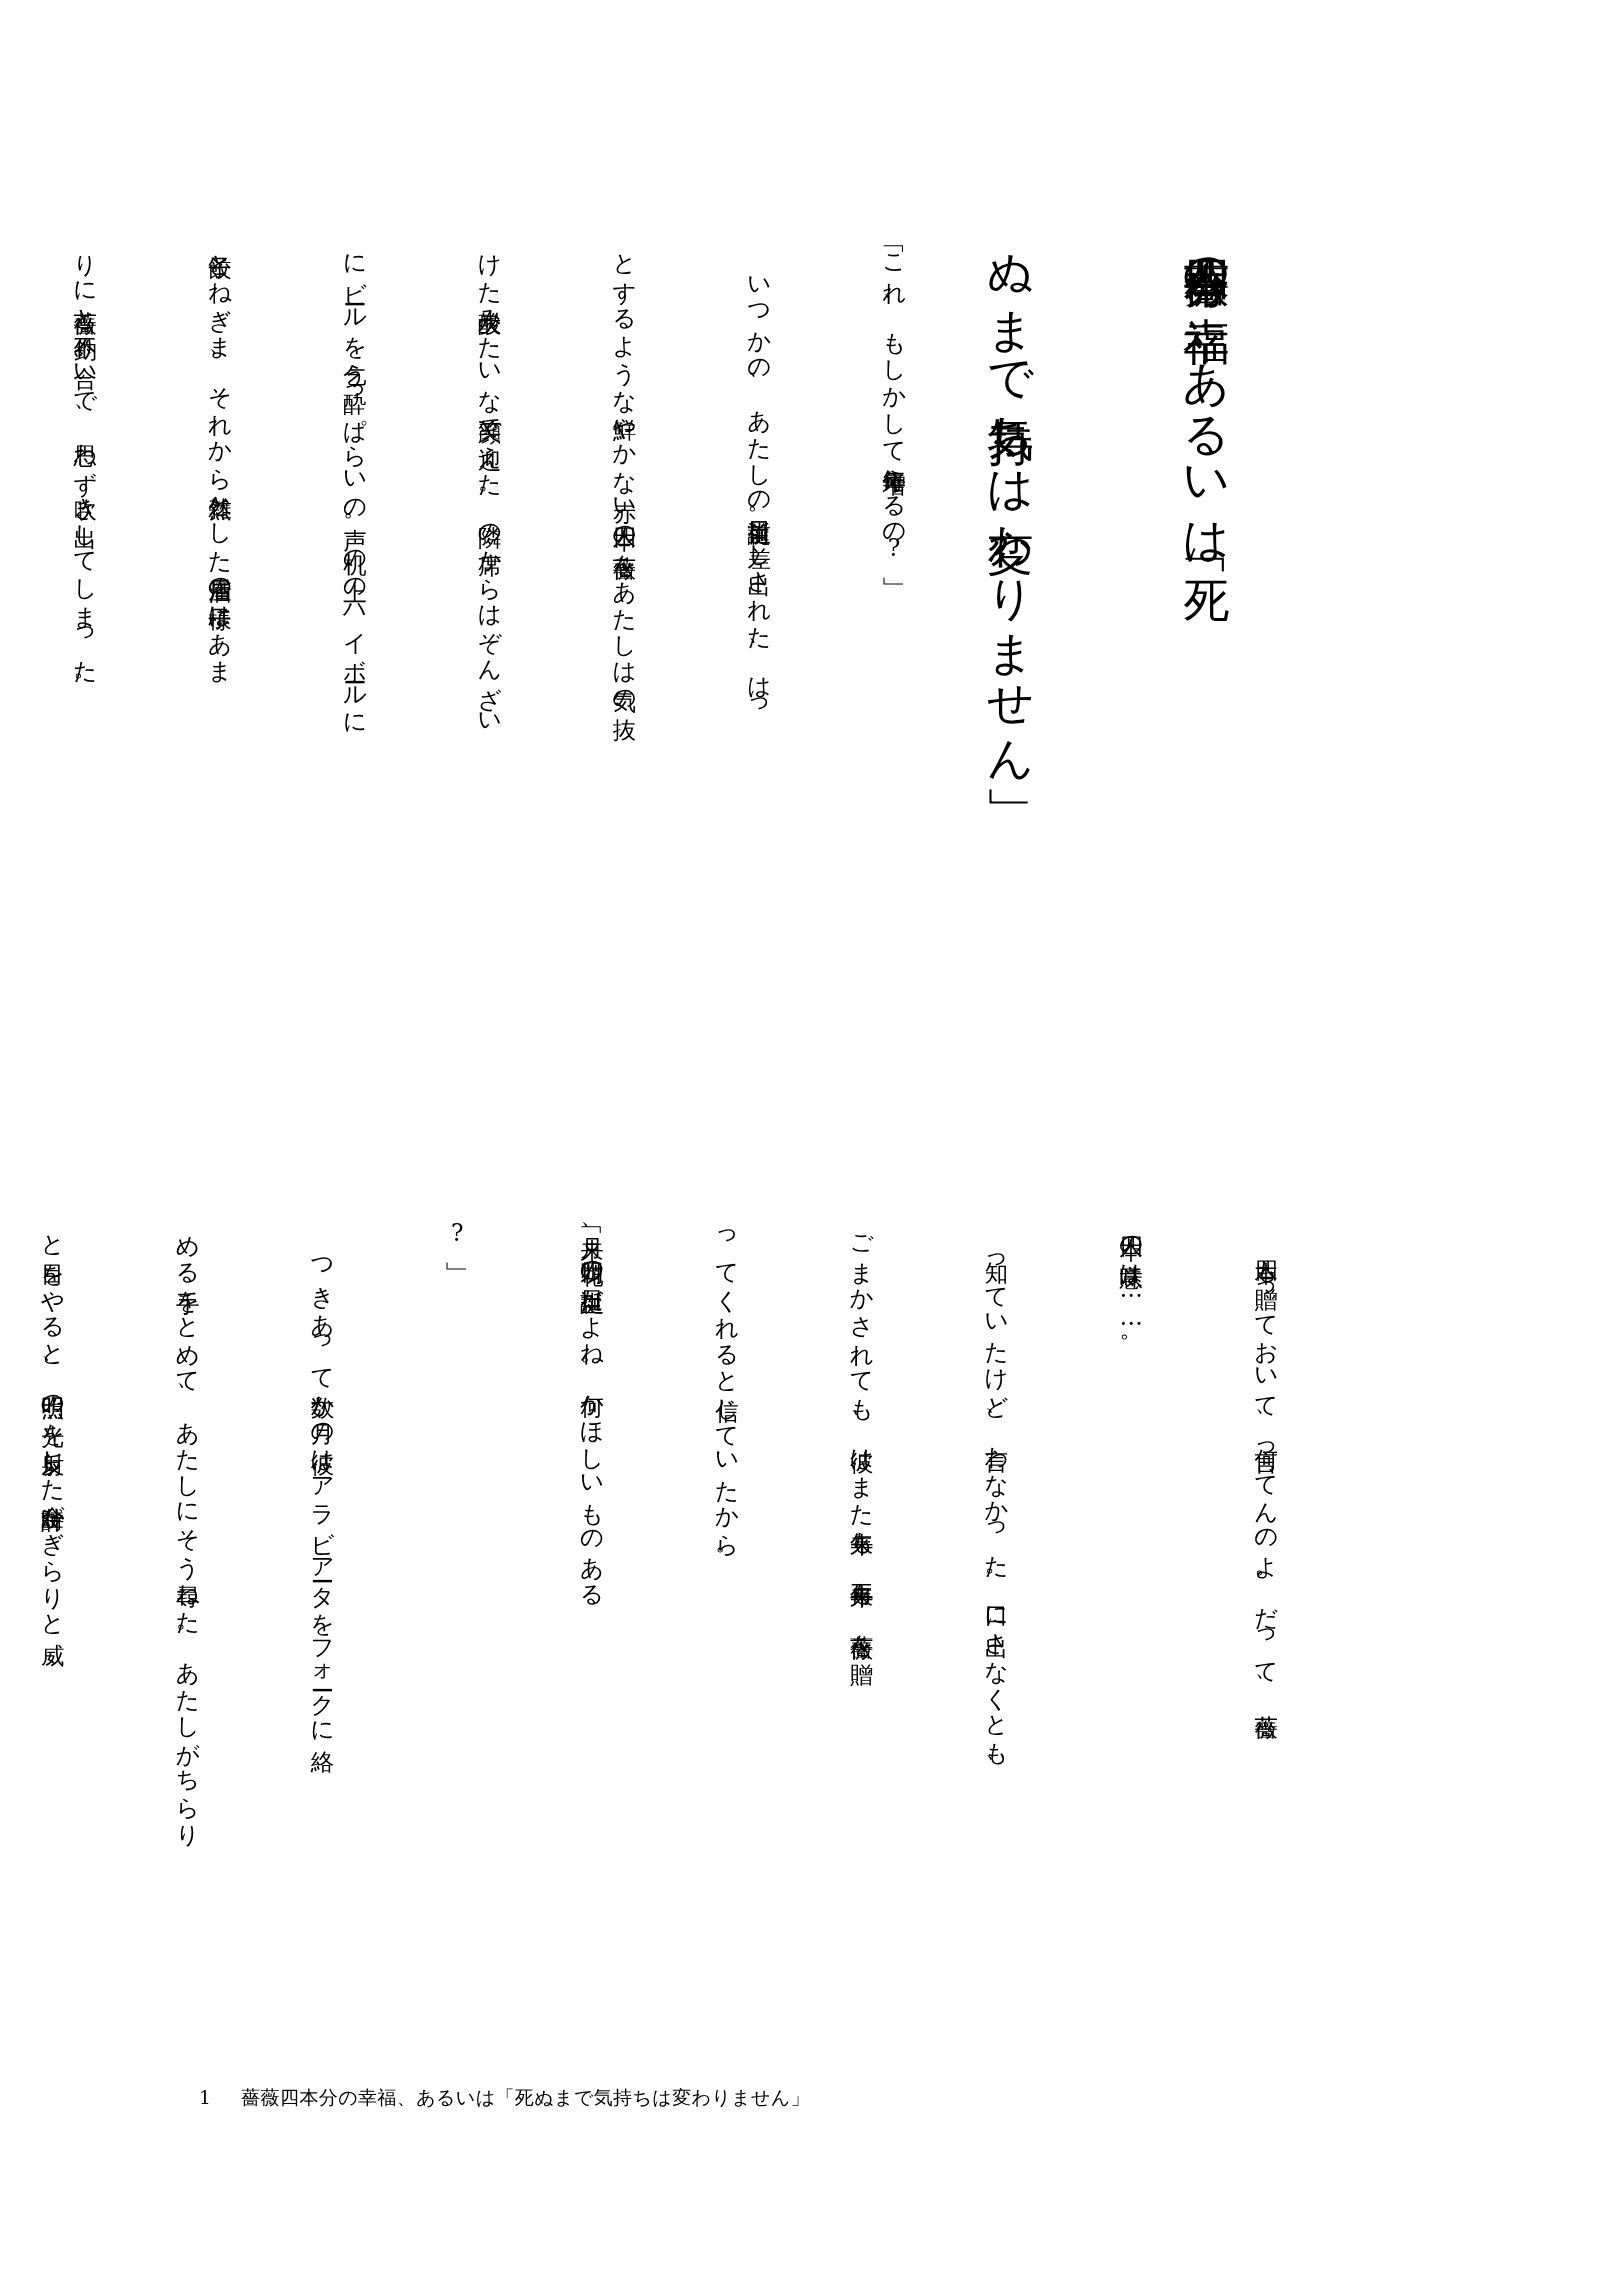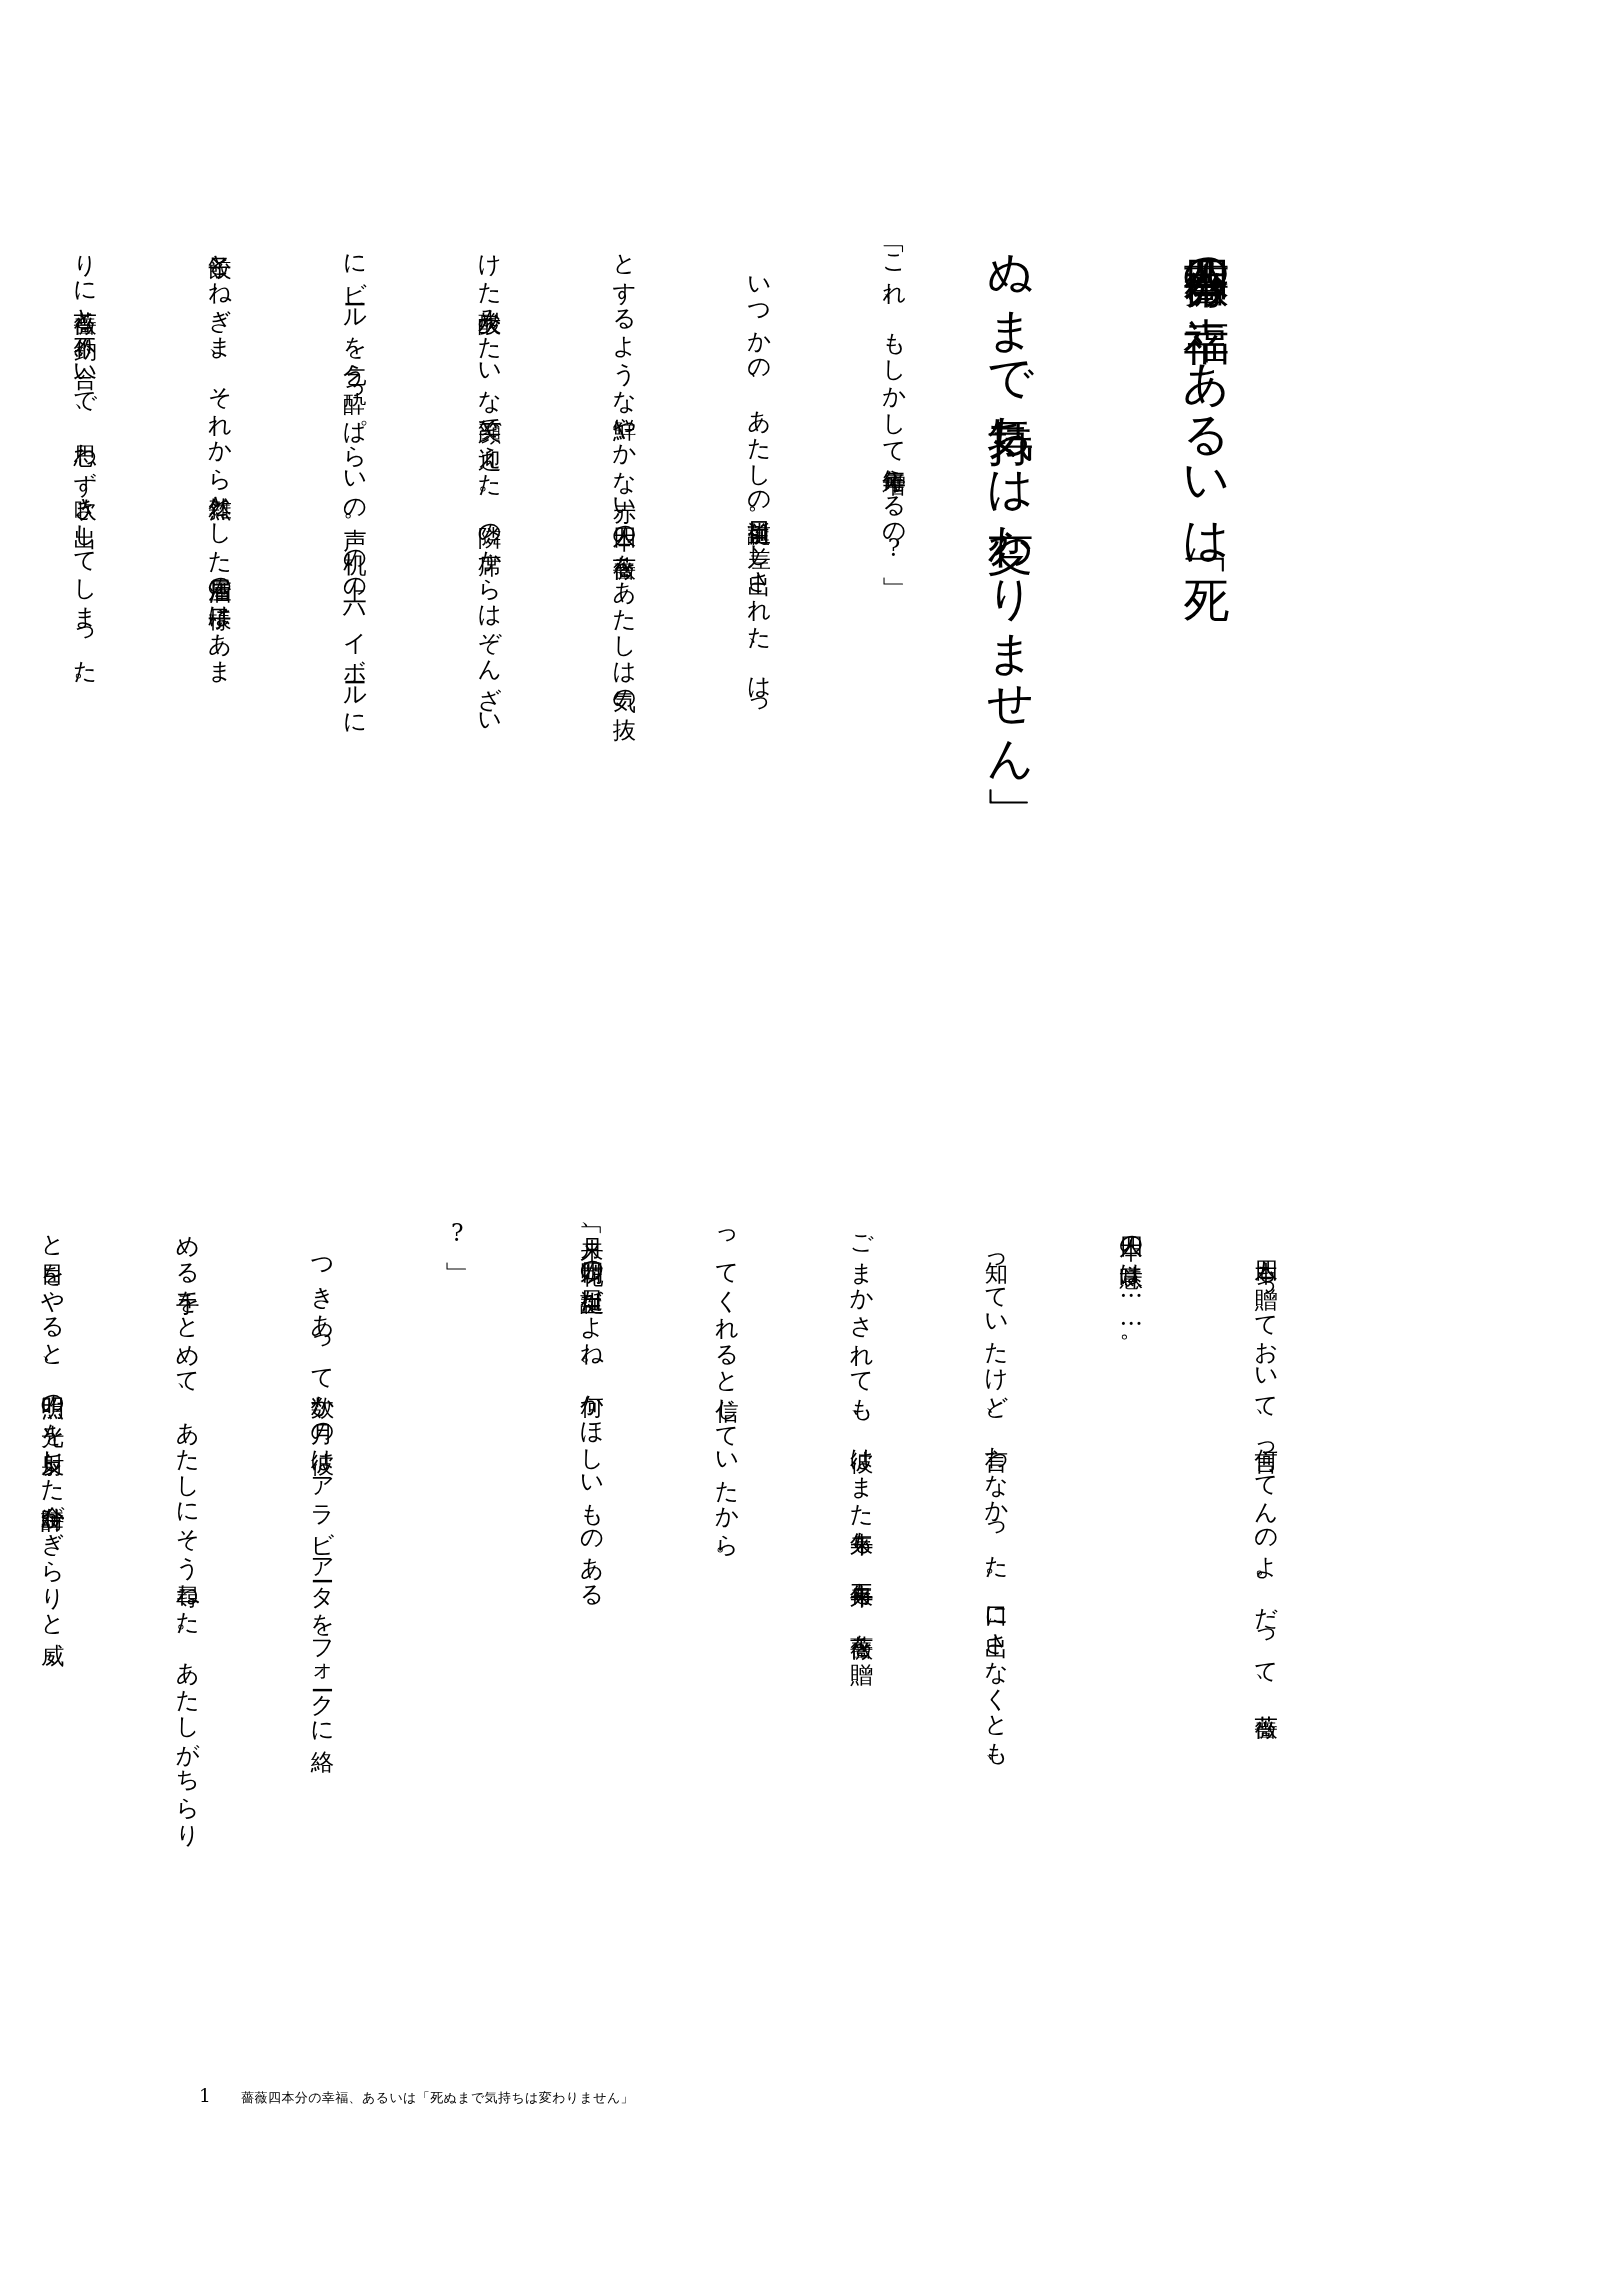--- a/index.html
+++ b/index.html
@@ -80,21 +80,21 @@
     align-items: baseline;
     gap: 30px;
     font-size: 19.3px;
     letter-spacing: 0.02em;
     white-space: nowrap;
   }
   .footer .page-num {
     font-size: 18.6px;
   }
   .footer .running-title {
-    font-size: 13px;
+    font-size: 19px;
   }
 </style>
 </head>
 <body>
 
 <div class="page">
 
   <div class="vblock" id="title-block">
     <span class="tline">薔薇四本分の幸福、あるいは「死</span>
     <span class="tline">ぬまで気持ちは変わりません」</span>

